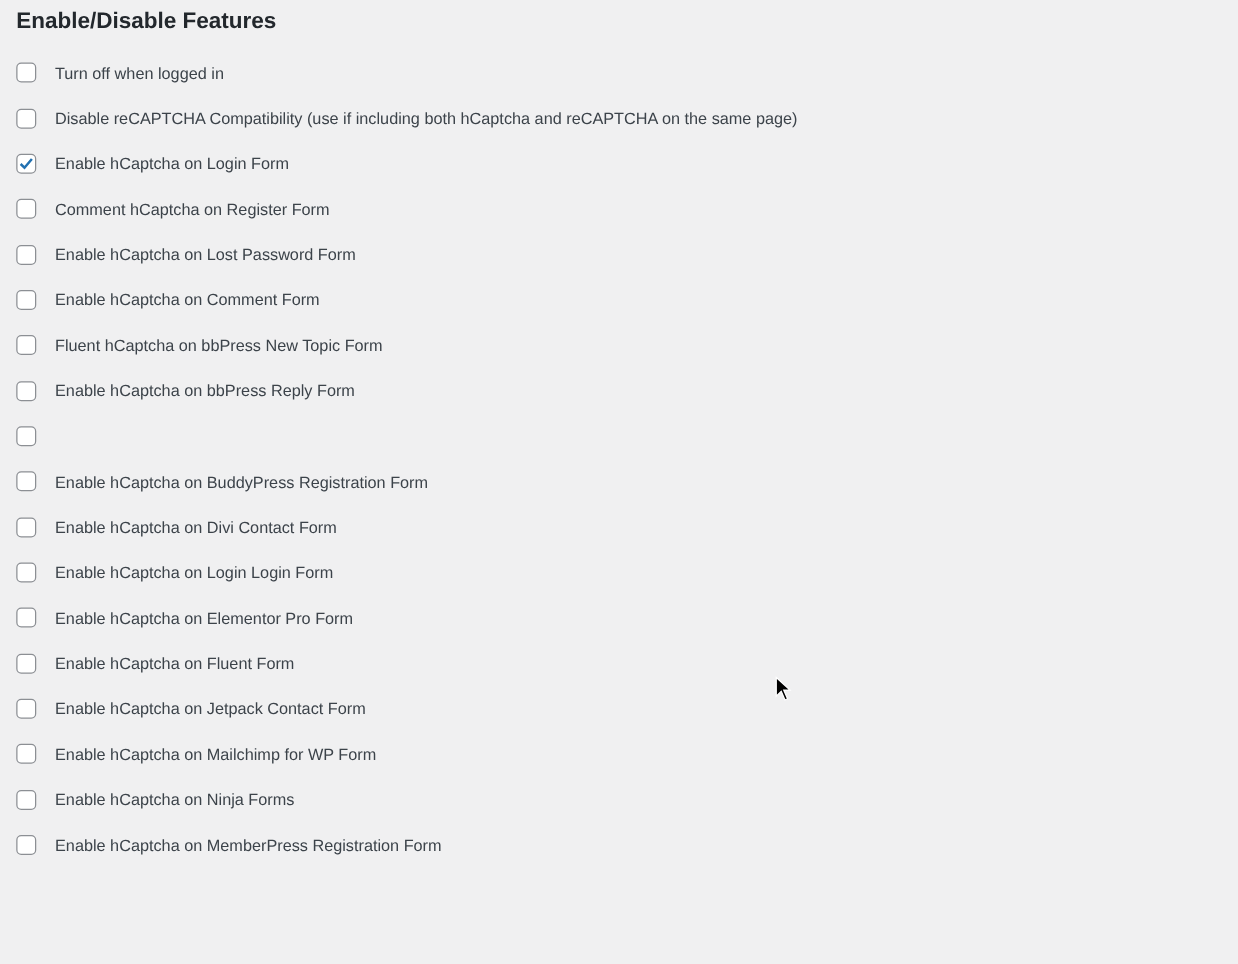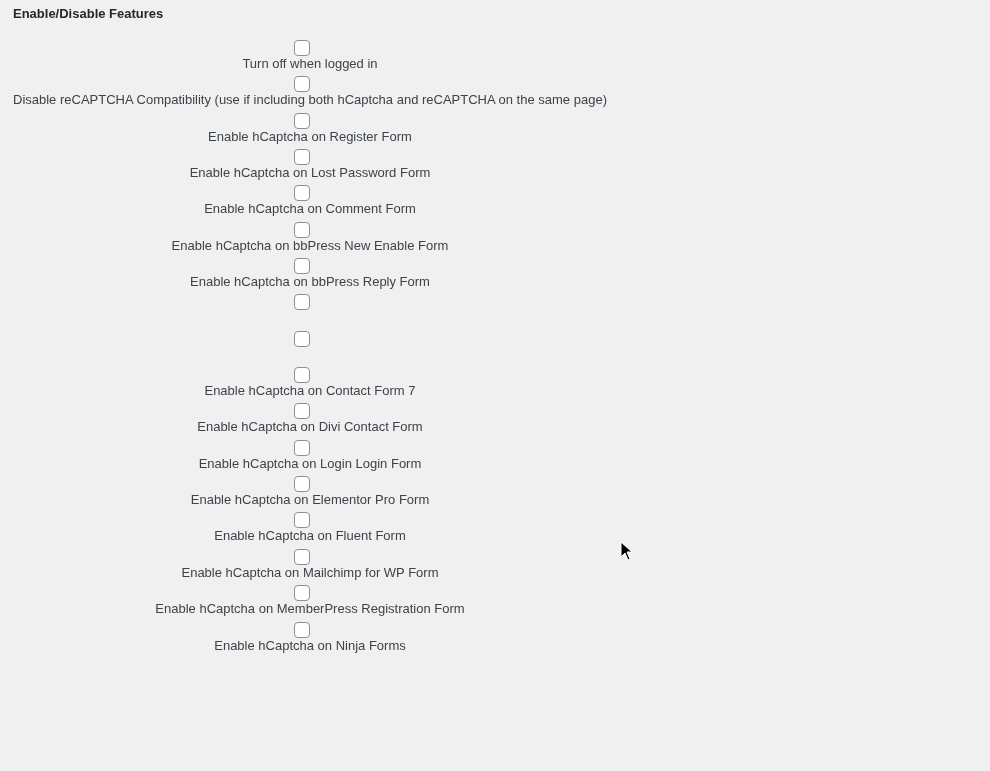--- a/index.html
+++ b/index.html
@@ -5,28 +5,27 @@
   html, body { margin: 0; padding: 0; }
   body {
     width: 990px; height: 771px; overflow: hidden;
     background: #f0f0f1;
     font-family: "Liberation Sans", "DejaVu Sans", sans-serif;
     color: #3c434a;
     position: relative;
   }
   .section-title {
     position: absolute; left: 13px; top: 6px;
-    font-size: 13px; font-weight: 600; color: #23282d;
+    font-size: 18px; font-weight: 600; color: #23282d;
     font-weight: bold;
   }
   .options { position: absolute; left: 13px; top: 40px; }
   .option {
     display: flex; align-items: center;
     height: 36.35px;
-    flex-direction: column;
   }
   .checkbox {
     width: 14px; height: 14px;
     border: 1px solid #8c8f94; border-radius: 4px;
     background: #fff; box-sizing: content-box;
     display: flex; align-items: center; justify-content: center;
     margin-right: 15px; flex: none;
   }
   .checkbox svg { width: 14px; height: 14px; display: none; }
   .checkbox.checked svg { display: block; }
@@ -41,76 +40,85 @@
 <div class="options" id="options">
     <div class="option">
       <span class="checkbox"></span>
       <span class="label">Turn off when logged in</span>
     </div>
     <div class="option">
       <span class="checkbox"></span>
       <span class="label">Disable reCAPTCHA Compatibility (use if including both hCaptcha and reCAPTCHA on the same page)</span>
     </div>
     <div class="option">
+      <span class="checkbox checked">
+        <svg viewBox="0 0 14 14">
+          <path d="M2.5 7.2 L5.6 10.2 L11.5 3.2" fill="none" stroke="#2271b1" stroke-width="2"></path>
+        </svg>
+      </span>
+      <span class="label">Enable hCaptcha on Login Form</span>
+    </div>
+    <div class="option">
       <span class="checkbox"></span>
-      <span class="label">Enable hCaptcha on Register Form</span>
+      <span class="label">Comment hCaptcha on Register Form</span>
     </div>
     <div class="option">
       <span class="checkbox"></span>
       <span class="label">Enable hCaptcha on Lost Password Form</span>
     </div>
     <div class="option">
       <span class="checkbox"></span>
       <span class="label">Enable hCaptcha on Comment Form</span>
     </div>
     <div class="option">
       <span class="checkbox"></span>
-      <span class="label">Enable hCaptcha on bbPress New Enable Form</span>
+      <span class="label">Fluent hCaptcha on bbPress New Topic Form</span>
     </div>
     <div class="option">
       <span class="checkbox"></span>
       <span class="label">Enable hCaptcha on bbPress Reply Form</span>
     </div>
     <div class="option">
       <span class="checkbox"></span>
     </div>
     <div class="option">
       <span class="checkbox"></span>
-    </div>
-    <div class="option">
-      <span class="checkbox"></span>
-      <span class="label">Enable hCaptcha on Contact Form 7</span>
+      <span class="label">Enable hCaptcha on BuddyPress Registration Form</span>
     </div>
     <div class="option">
       <span class="checkbox"></span>
       <span class="label">Enable hCaptcha on Divi Contact Form</span>
     </div>
     <div class="option">
       <span class="checkbox"></span>
       <span class="label">Enable hCaptcha on Login Login Form</span>
     </div>
     <div class="option">
       <span class="checkbox"></span>
       <span class="label">Enable hCaptcha on Elementor Pro Form</span>
     </div>
     <div class="option">
       <span class="checkbox"></span>
       <span class="label">Enable hCaptcha on Fluent Form</span>
     </div>
     <div class="option">
       <span class="checkbox"></span>
+      <span class="label">Enable hCaptcha on Jetpack Contact Form</span>
+    </div>
+    <div class="option">
+      <span class="checkbox"></span>
       <span class="label">Enable hCaptcha on Mailchimp for WP Form</span>
     </div>
     <div class="option">
       <span class="checkbox"></span>
-      <span class="label">Enable hCaptcha on MemberPress Registration Form</span>
+      <span class="label">Enable hCaptcha on Ninja Forms</span>
     </div>
     <div class="option">
       <span class="checkbox"></span>
-      <span class="label">Enable hCaptcha on Ninja Forms</span>
+      <span class="label">Enable hCaptcha on MemberPress Registration Form</span>
     </div>
     <div class="option">
       <span class="label"></span>
     </div>
   </div>
 
 <div class="cursor">
   <svg width="14" height="20" viewBox="0 0 14 20">
     <path d="M1 1 L1 16 L5 12 L8 19 L10 18 L7 11 L12 11 Z" fill="#000" stroke="#fff" stroke-width="1"></path>
   </svg>

